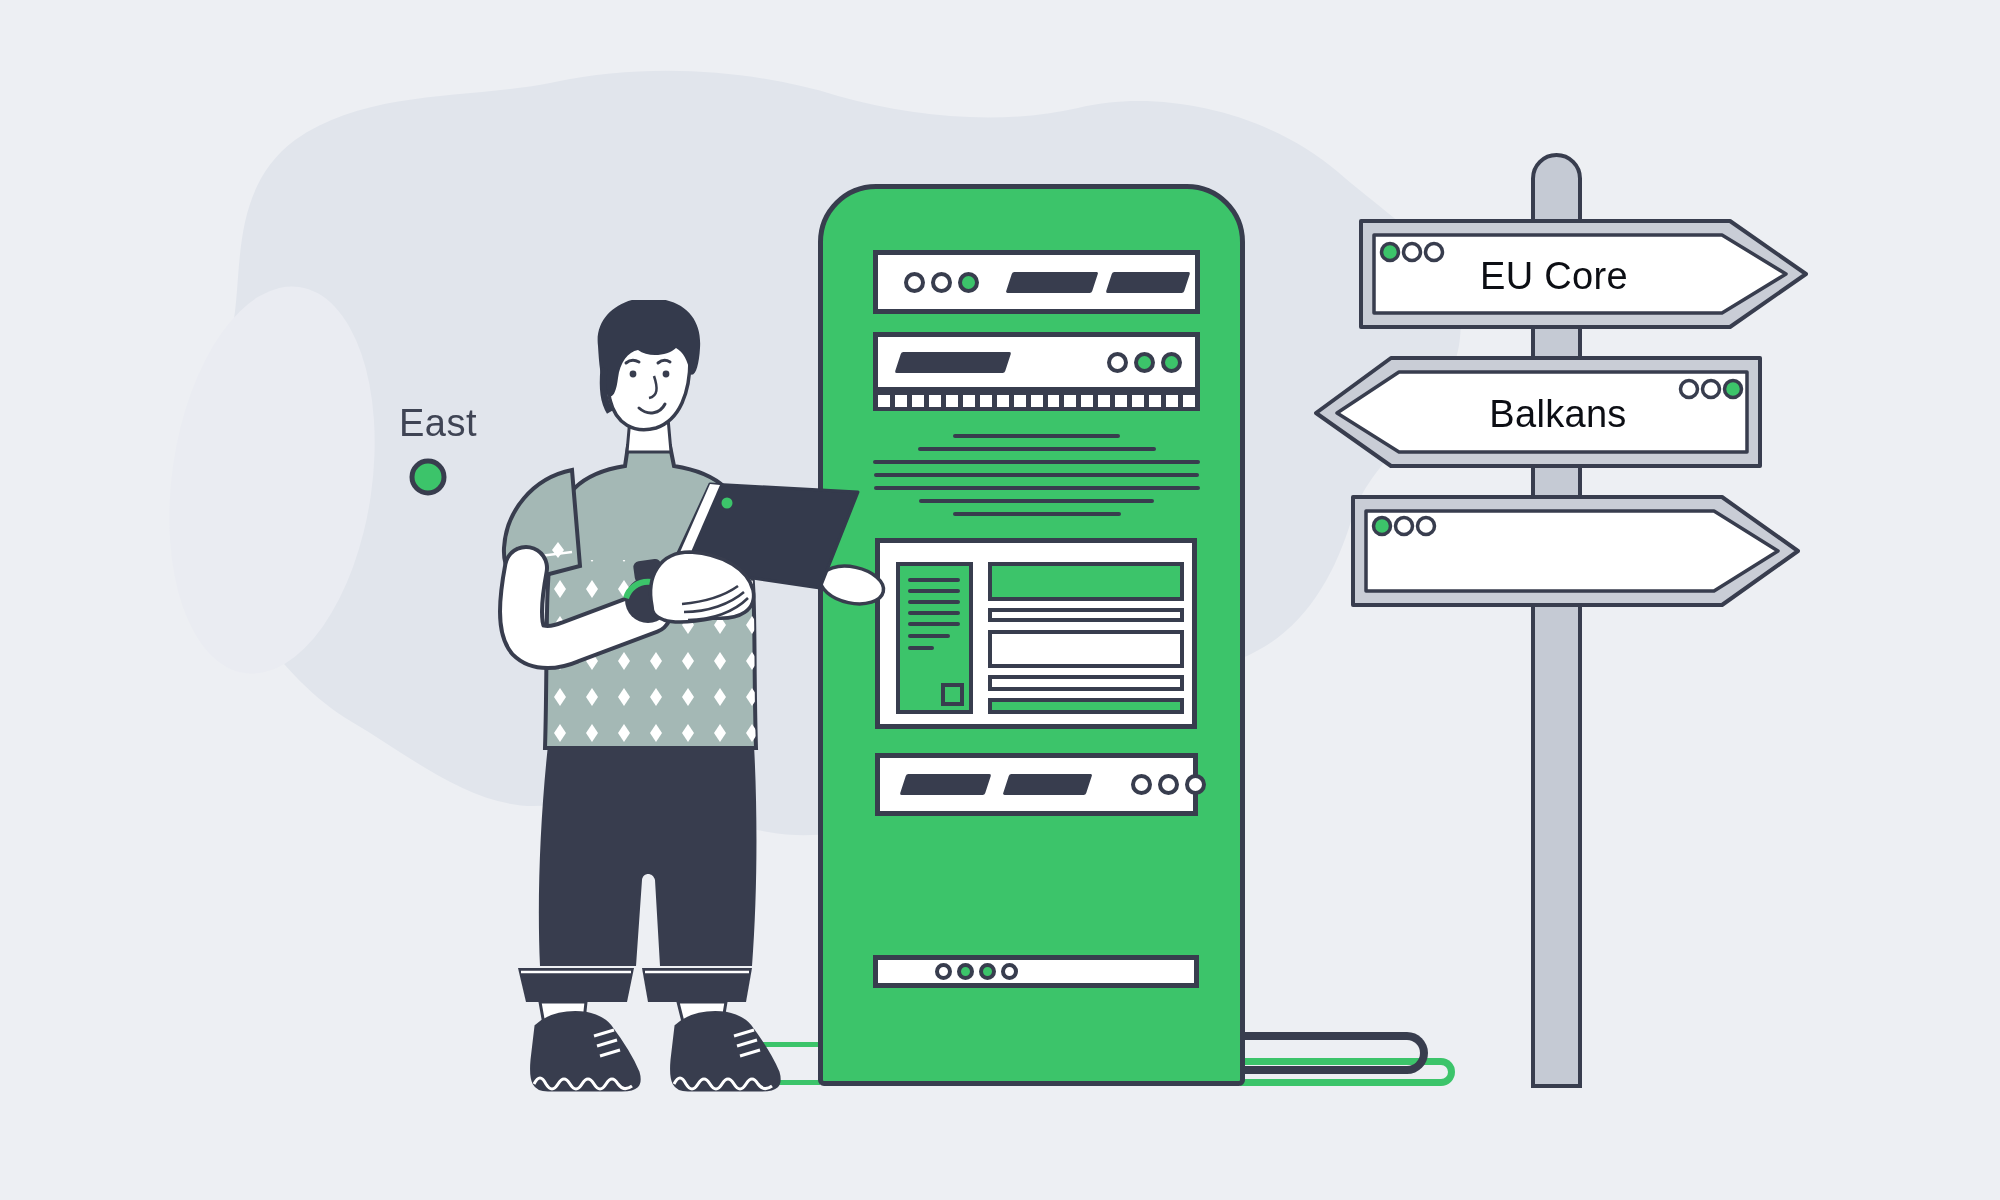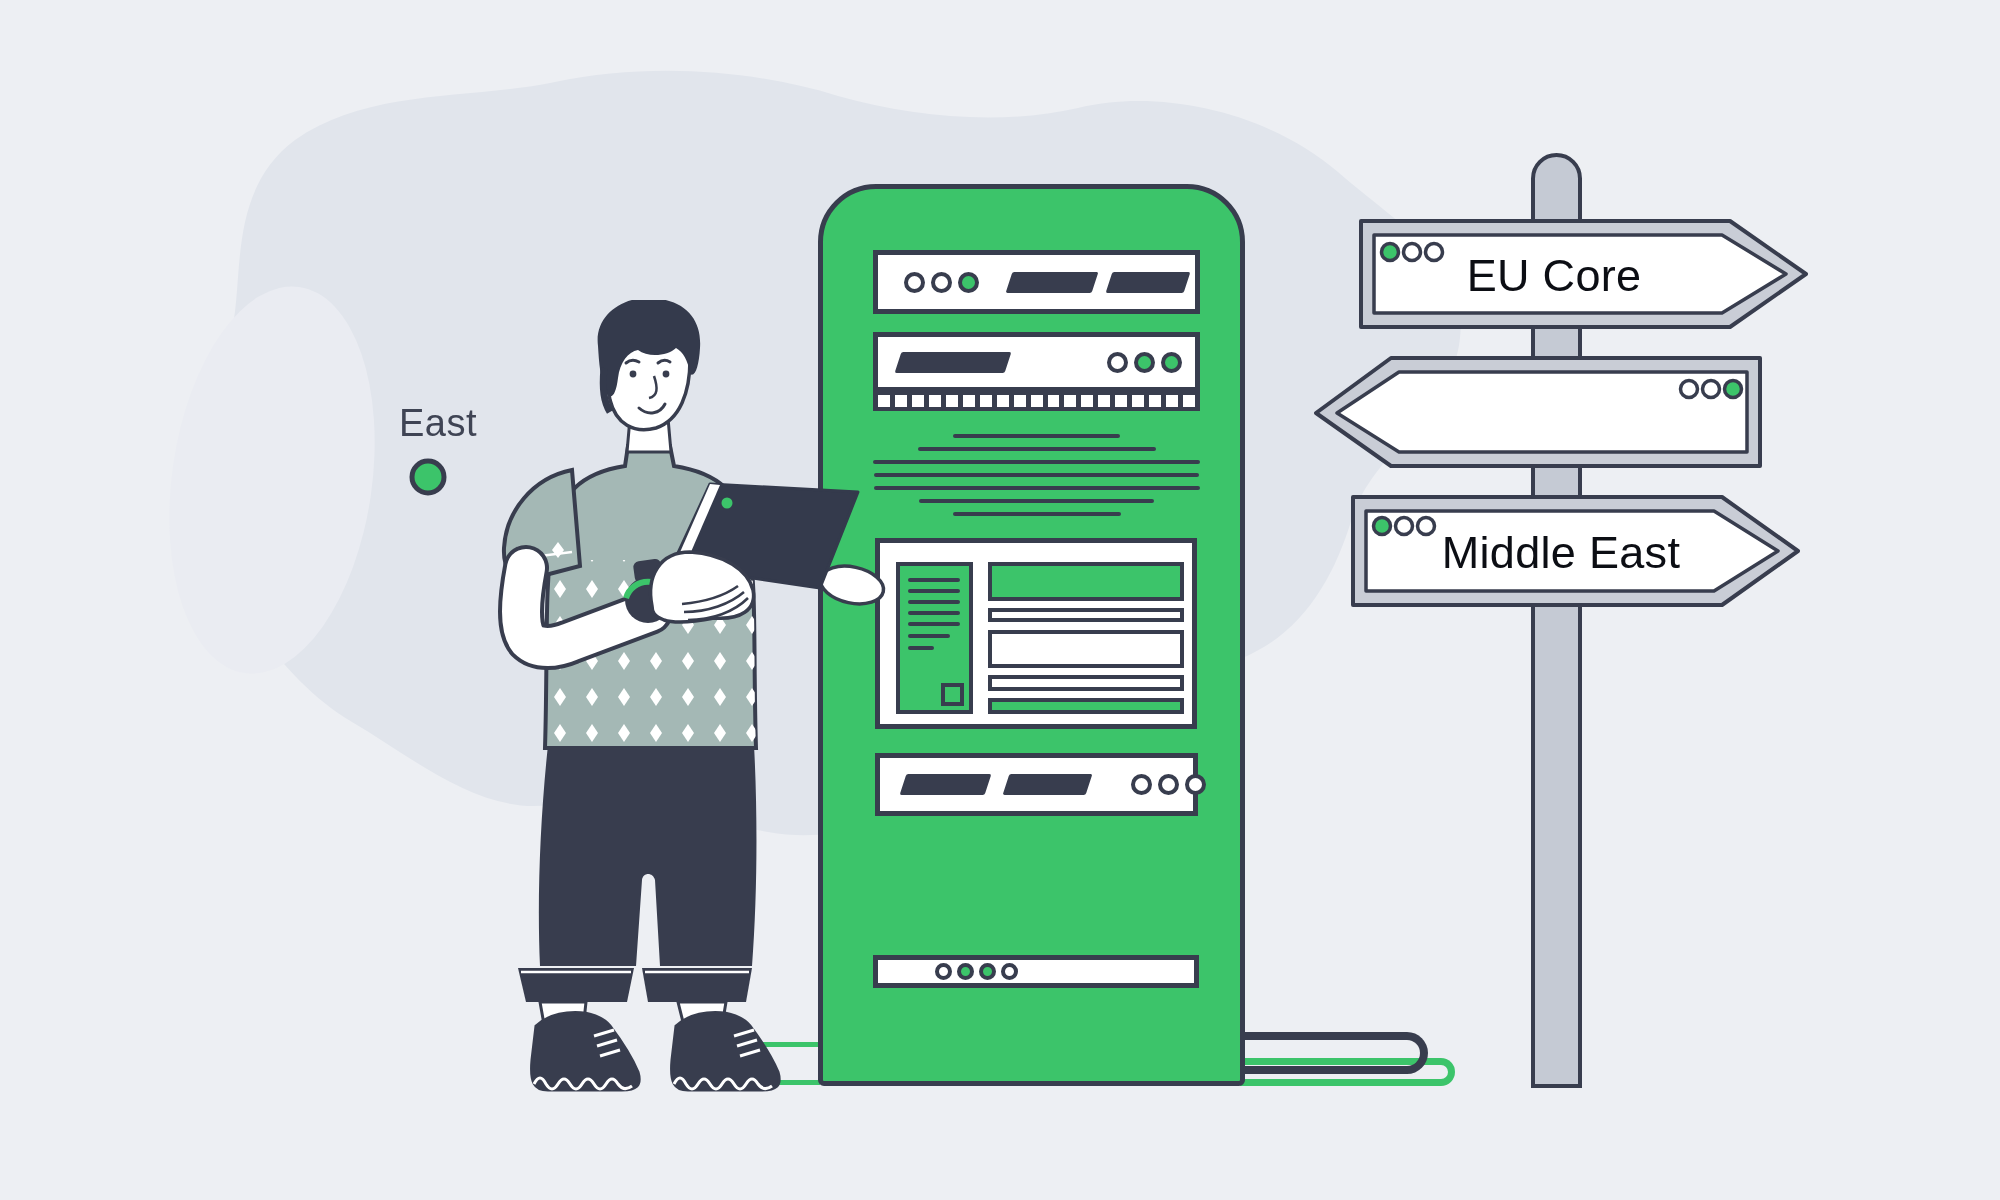--- a/index.html
+++ b/index.html
@@ -55,21 +55,21 @@
   .cable-dark-right{left:1240px;top:1032px;width:188px;height:42px;border:8px solid var(--dark);
         border-left:none;border-radius:0 22px 22px 0;}
   .cable-seg{background:var(--green);height:5px;}
 
   
   .pole{left:1531px;top:153px;width:51px;height:935px;background:var(--pole);
         border:4px solid var(--dark);border-radius:26px 26px 0 0;}
   .sign{position:absolute;}
   .sign svg{display:block;}
   .sign-label{position:absolute;top:4px;bottom:0;display:flex;align-items:center;
-        justify-content:center;font-size:45px;font-weight:500;color:var(--ink);
+        justify-content:center;font-size:38px;font-weight:500;color:var(--ink);
         letter-spacing:.3px;}
 </style>
 </head>
 <body>
 
 <div class="stage">
 
   <svg class="abs" style="left:0;top:0" width="2000" height="1200" viewBox="0 0 2000 1200">
     <path fill="var(--map)" d="M208,500 C198,430 220,380 232,330 C244,275 228,190 295,140
          C370,88 470,100 555,82 C650,62 755,70 838,96
@@ -282,28 +282,28 @@
   <div class="sign abs" style="left:1313px;top:355px;width:450px;height:114px">
     <svg width="450" height="114" viewBox="0 0 450 114">
       <polygon points="447,3 78,3 3,58 78,111 447,111" fill="var(--framegray)" stroke="var(--dark)" stroke-width="4" stroke-linejoin="round"></polygon>
       <polygon points="434,17 86,17 24,58 86,97 434,97" fill="#ffffff" stroke="var(--dark)" stroke-width="3.5" stroke-linejoin="round"></polygon>
       <g>
         <circle cx="376" cy="34" r="8.5" fill="#fff" stroke="var(--dark)" stroke-width="3.5"></circle>
         <circle cx="398" cy="34" r="8.5" fill="#fff" stroke="var(--dark)" stroke-width="3.5"></circle>
         <circle cx="420" cy="34" r="8.5" fill="var(--green)" stroke="var(--dark)" stroke-width="3.5"></circle>
       </g>
     </svg>
+    <div class="sign-label" style="left:60px;right:20px">Balkans</div>
   </div>
 
   <div class="sign abs" style="left:1350px;top:494px;width:452px;height:114px">
     <svg width="452" height="114" viewBox="0 0 452 114">
       <polygon points="3,3 372,3 448,57 372,111 3,111" fill="var(--framegray)" stroke="var(--dark)" stroke-width="4" stroke-linejoin="round"></polygon>
       <polygon points="16,17 364,17 428,57 364,97 16,97" fill="#ffffff" stroke="var(--dark)" stroke-width="3.5" stroke-linejoin="round"></polygon>
       <g>
         <circle cx="32" cy="32" r="8.5" fill="var(--green)" stroke="var(--dark)" stroke-width="3.5"></circle>
         <circle cx="54" cy="32" r="8.5" fill="#fff" stroke="var(--dark)" stroke-width="3.5"></circle>
         <circle cx="76" cy="32" r="8.5" fill="#fff" stroke="var(--dark)" stroke-width="3.5"></circle>
       </g>
     </svg>
-    <div class="sign-label" style="left:20px;right:50px">Middle East</div>
   </div>
 
 </div>
 
 </body></html>

